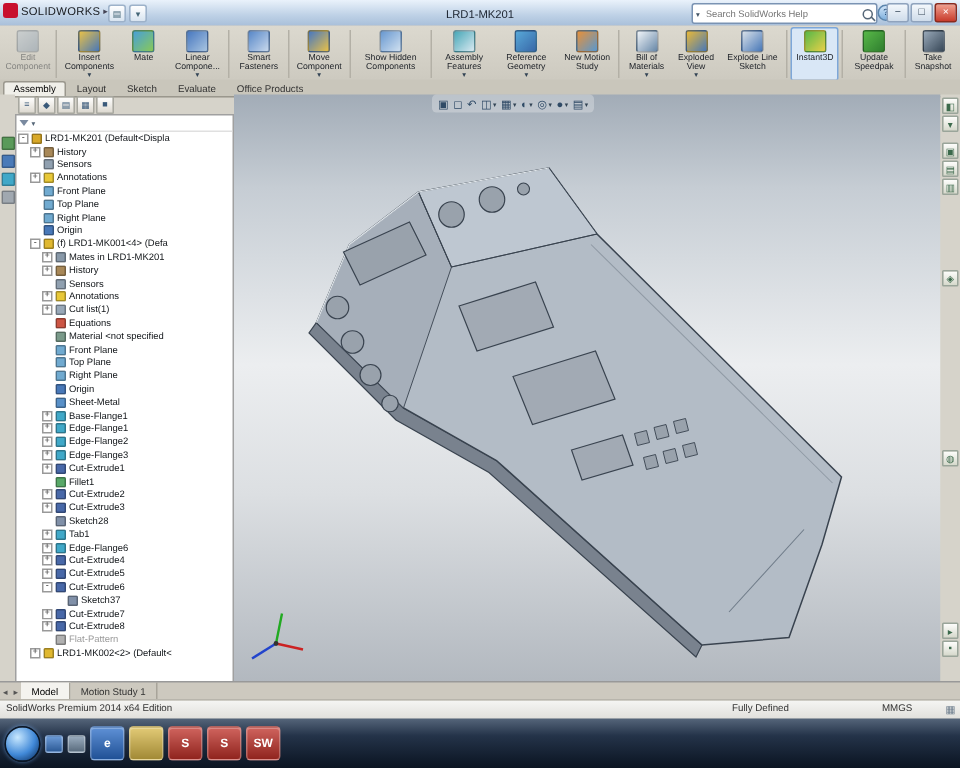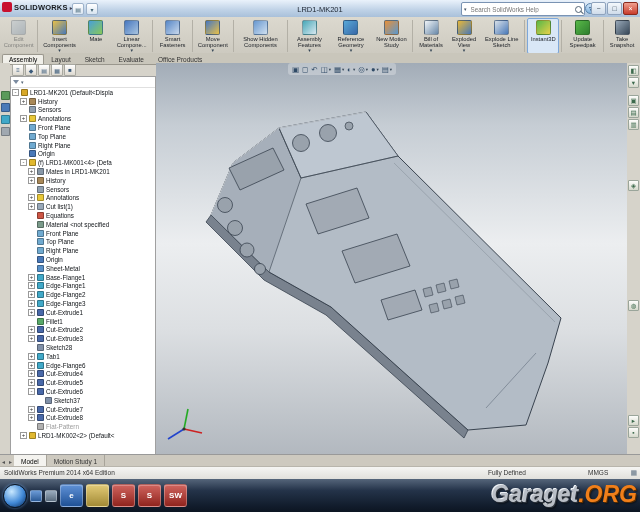--- a/index.html
+++ b/index.html
@@ -3,21 +3,21 @@
 <meta charset="utf-8">
 <style>
   html,body{margin:0;padding:0;background:#888;}
   #app{position:relative;width:640px;height:512px;overflow:hidden;background:#d6d3ca;
        font-family:"Liberation Sans",sans-serif;-webkit-font-smoothing:antialiased;}
   
   .titlebar{position:absolute;top:0;left:0;right:0;height:17px;
     background:linear-gradient(#eaf2fb,#bed1e6 60%,#a9c0da);border-bottom:1px solid #8fa8c8;}
   .logo{position:absolute;left:2px;top:2px;display:flex;align-items:center;gap:2px;}
   .logo-mark{width:10px;height:10px;background:#c8102e;border-radius:2px;}
-  .logo-text{font-size:7.5px;font-weight:bold;color:#16191d;letter-spacing:.2px;}
+  .logo-text{font-size:7.5px;font-weight:normal;color:#16191d;letter-spacing:.2px;}
   .logo-ch{font-size:6px;color:#445;}
   .qat{position:absolute;left:72px;top:3px;display:flex;gap:2px;align-items:center;}
   .qicon{width:10px;height:10px;border:1px solid #9db2ca;border-radius:2px;
     background:linear-gradient(#fff,#d8e4f0);font-size:6px;color:#467;
     display:flex;align-items:center;justify-content:center;}
   .doc-title{position:absolute;left:160px;right:160px;top:0;height:19px;display:flex;
     align-items:center;justify-content:center;font-size:7.5px;color:#1c2430;}
   .search{position:absolute;right:55px;top:2px;width:118px;height:12px;background:#fff;
     border:1px solid #7a93b3;border-radius:2px;display:flex;align-items:center;gap:2px;padding:0 2px;}
   .search input{border:none;outline:none;flex:1;font-size:6.3px;color:#555;
@@ -551,15 +551,14 @@
     <div class="start-orb"></div>
   <div class="tbsmall" style="background: linear-gradient(rgba(255, 255, 255, 0.25), rgba(0, 0, 0, 0.25)), rgb(58, 120, 200);"></div>
       <div class="tbsmall" style="background: linear-gradient(rgba(255, 255, 255, 0.25), rgba(0, 0, 0, 0.25)), rgb(120, 144, 168);"></div>
       <div class="tbtile" style="background: linear-gradient(rgba(255, 255, 255, 0.25), rgba(0, 0, 0, 0.25)), rgb(42, 108, 200);">e</div>
       <div class="tbtile" style="background: linear-gradient(rgba(255, 255, 255, 0.25), rgba(0, 0, 0, 0.25)), rgb(216, 184, 72);"></div>
       <div class="tbtile" style="background: linear-gradient(rgba(255, 255, 255, 0.25), rgba(0, 0, 0, 0.25)), rgb(192, 48, 40);">S</div>
       <div class="tbtile" style="background: linear-gradient(rgba(255, 255, 255, 0.25), rgba(0, 0, 0, 0.25)), rgb(192, 48, 40);">S</div>
       <div class="tbtile" style="background: linear-gradient(rgba(255, 255, 255, 0.25), rgba(0, 0, 0, 0.25)), rgb(192, 48, 40);">SW</div>
     </div>
 
-  <div class="watermark"><span>Garaget</span><span class="org">.ORG</span></div>
 
 </div>
 
 </body></html>

